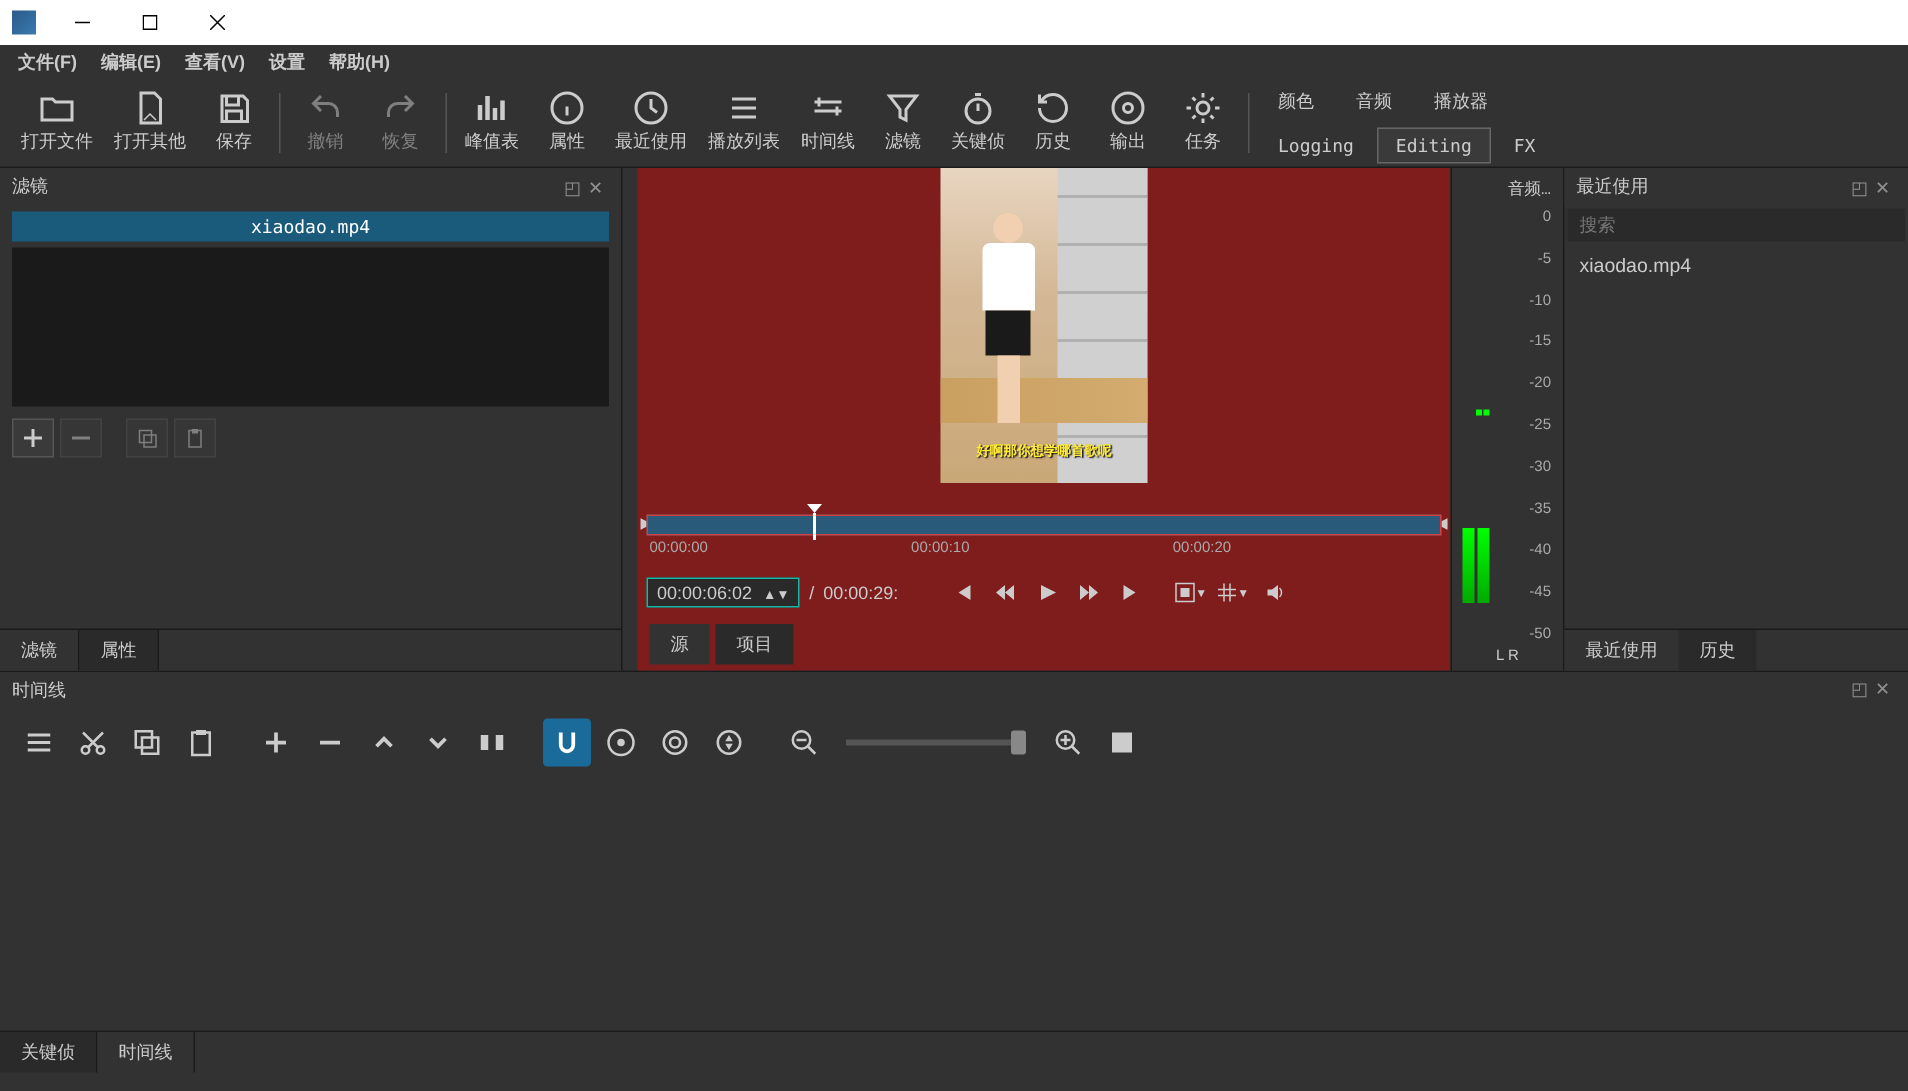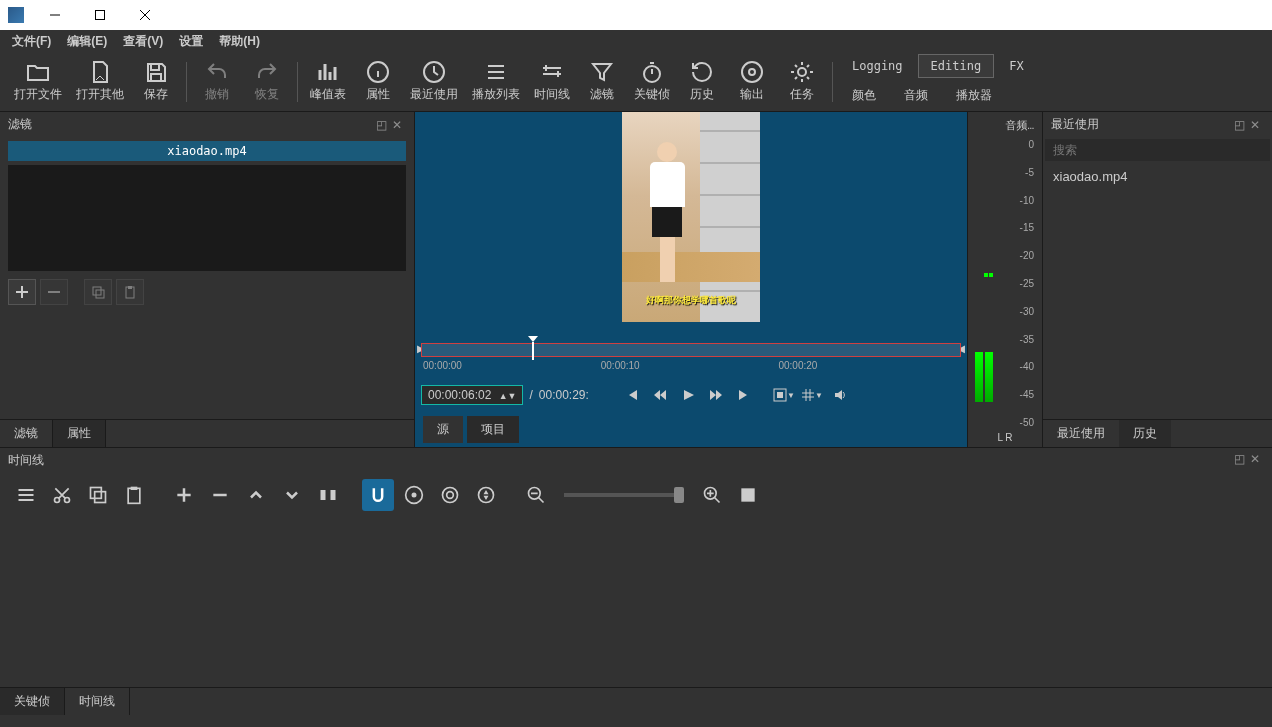--- a/index.html
+++ b/index.html
@@ -28,21 +28,21 @@
 .panel-header { padding: 4px 8px; background: #323232; font-size: 12px; display: flex; justify-content: space-between; align-items: center; }
 .clip-name { background: #1a5a7a; color: #fff; text-align: center; padding: 3px; font-family: monospace; margin: 4px 8px; }
 .filter-list { flex: 1; background: #1a1a1a; margin: 0 8px; }
 .filter-actions { display: flex; gap: 4px; padding: 8px; align-items: center; }
 .filter-btn { width: 28px; height: 26px; background: #3a3a3a; border: 1px solid #555; display: flex; align-items: center; justify-content: center; cursor: pointer; }
 .filter-btn.disabled { opacity: 0.5; }
 .filter-tabs { display: flex; border-top: 1px solid #1a1a1a; }
 .filter-tab { padding: 5px 14px; background: #2a2a2a; cursor: pointer; border-right: 1px solid #1a1a1a; }
 .filter-tab.active { background: #323232; }
 
-.player-panel { flex: 1; display: flex; flex-direction: column; background: #0c4a6e; }
+.player-panel { flex: 1; display: flex; flex-direction: column; background: #7f1d1d; margin-left: 10px; }
 .video-area { flex: 1; display: flex; align-items: flex-start; justify-content: center; padding-top: 0; }
 .video-preview { width: 138px; height: 210px; background: linear-gradient(180deg, #e8d5c0 0%, #d4b896 40%, #c9a877 100%); position: relative; overflow: hidden; }
 .video-preview .person { position: absolute; left: 20px; top: 30px; width: 50px; height: 120px; }
 .video-preview .head { width: 20px; height: 20px; background: #f0d0b0; border-radius: 50%; margin: 0 auto; }
 .video-preview .body { width: 35px; height: 45px; background: #fff; margin: 0 auto; border-radius: 5px 5px 0 0; }
 .video-preview .skirt { width: 30px; height: 30px; background: #1a1a1a; margin: 0 auto; }
 .video-preview .legs { width: 15px; height: 45px; background: #f0d0b0; margin: 0 auto; }
 .video-preview .lockers { position: absolute; right: 0; top: 0; width: 60px; height: 100%; background: repeating-linear-gradient(0deg, #d0d0d0 0, #d0d0d0 30px, #b0b0b0 30px, #b0b0b0 32px); }
 .video-preview .bench { position: absolute; bottom: 40px; left: 0; width: 100%; height: 30px; background: linear-gradient(90deg, #c9a060, #d4ab70); }
 .video-preview .subtitle { position: absolute; bottom: 15px; left: 0; right: 0; text-align: center; color: #ffeb3b; font-size: 9px; font-weight: bold; text-shadow: 1px 1px 1px #000; }
@@ -252,28 +252,28 @@
         <svg viewBox="0 0 24 24" width="24" height="24">
           <circle cx="12" cy="12" r="4" fill="none" stroke="#ccc" stroke-width="2"></circle>
           <path d="M12 2v3M12 19v3M4 12H1M23 12h-3M5 5l2 2M17 17l2 2M19 5l-2 2M7 17l-2 2" stroke="#ccc" stroke-width="2"></path>
         </svg>
       </span>
       <span class="label">任务</span>
     </div>
   <div class="sep"></div>
   <div style="display:flex; flex-direction:column; gap:4px;">
     <div style="display:flex; gap:2px;">
+      <div class="text-btn">颜色</div>
+      <div class="text-btn">音频</div>
+      <div class="text-btn">播放器</div>
+    </div>
+    <div style="display:flex; gap:2px;">
       <div class="text-btn" style="font-family:monospace">Logging</div>
       <div class="text-btn active" style="font-family:monospace">Editing</div>
       <div class="text-btn" style="font-family:monospace">FX</div>
-    </div>
-    <div style="display:flex; gap:2px;">
-      <div class="text-btn">颜色</div>
-      <div class="text-btn">音频</div>
-      <div class="text-btn">播放器</div>
     </div>
   </div>
 </div>
 
 <div class="main-area">
 
   <div class="filters-panel">
     <div class="panel-header">
       <span>滤镜</span>
       <div class="panel-icons">

